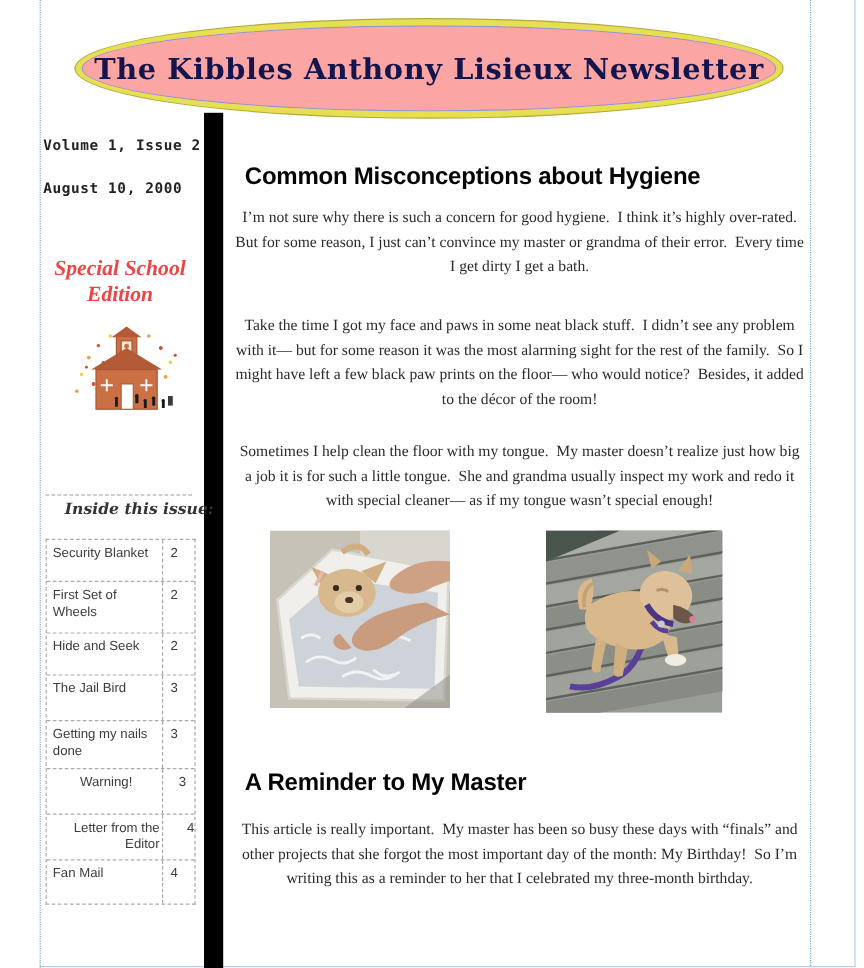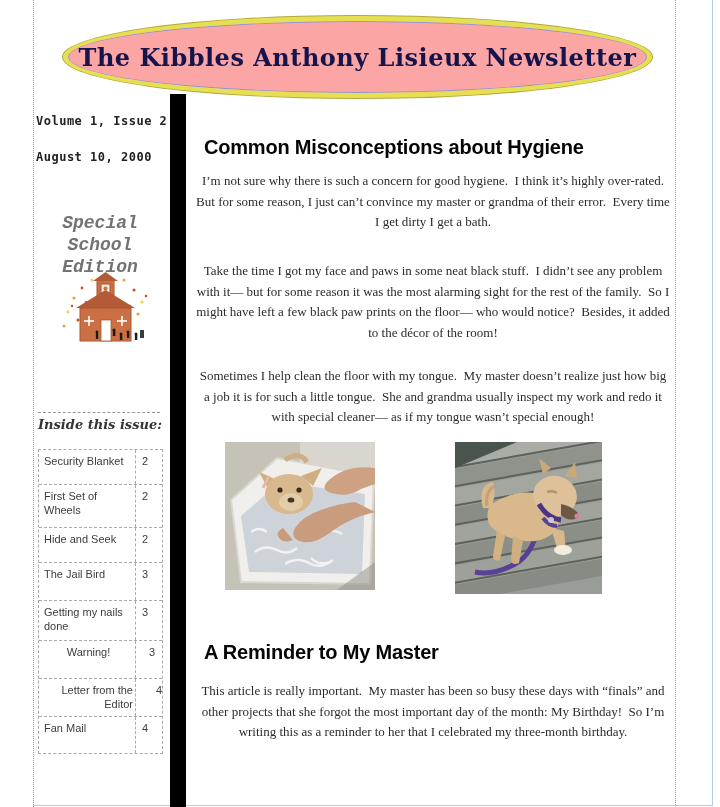--- a/index.html
+++ b/index.html
@@ -28,27 +28,27 @@
   }
   
   .vol, .date {
     position:absolute; left:36px; font-family:"DejaVu Sans Mono", monospace;
     font-weight:700; font-size:12px; color:#222; letter-spacing:0.5px; white-space:nowrap;
   }
   .vol  { top:114px; }
   .date { top:150px; }
   .edition {
     position:absolute; left:30px; top:213px; width:140px; text-align:center;
-    font-family:Liberation Mono, monospace; font-style:italic; font-weight:700;
-    font-size:18px; line-height:1.22; color:#737373;
+    font-family:Liberation Serif, serif; font-style:italic; font-weight:700;
+    font-size:18px; line-height:1.22; color:#ef4444;
   }
   .school { position:absolute; left:52px; top:268px; width:108px; height:84px; }
   .toc-rule { position:absolute; left:38px; top:412px; width:122px; height:0; border-top:1px dashed #999; }
   .toc-head {
-    position:absolute; left:38px; top:417px;
+    position:absolute; left:54px; top:417px;
     font-family:"DejaVu Serif", serif; font-style:italic; font-weight:600;
     font-size:13px; color:#333;
   }
   .toc {
     position:absolute; left:38px; top:449px; width:125px;
     border:1px dashed #aaa; font-size:11px; color:#3c3c3c; line-height:1.3;
   }
   .toc-row { display:flex; border-bottom:1px dashed #aaa; }
   .toc-row:last-child { border-bottom:none; }
   .toc-cell-title { flex:1; padding:4px 2px 2px 5px; }

